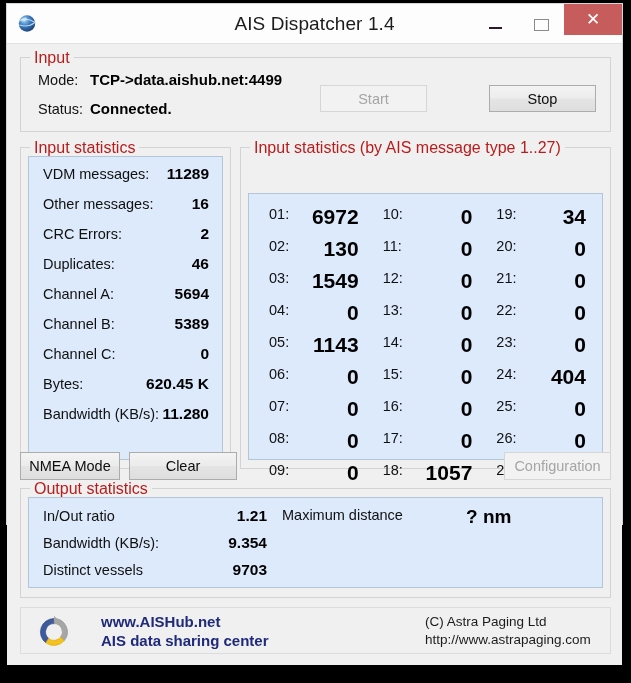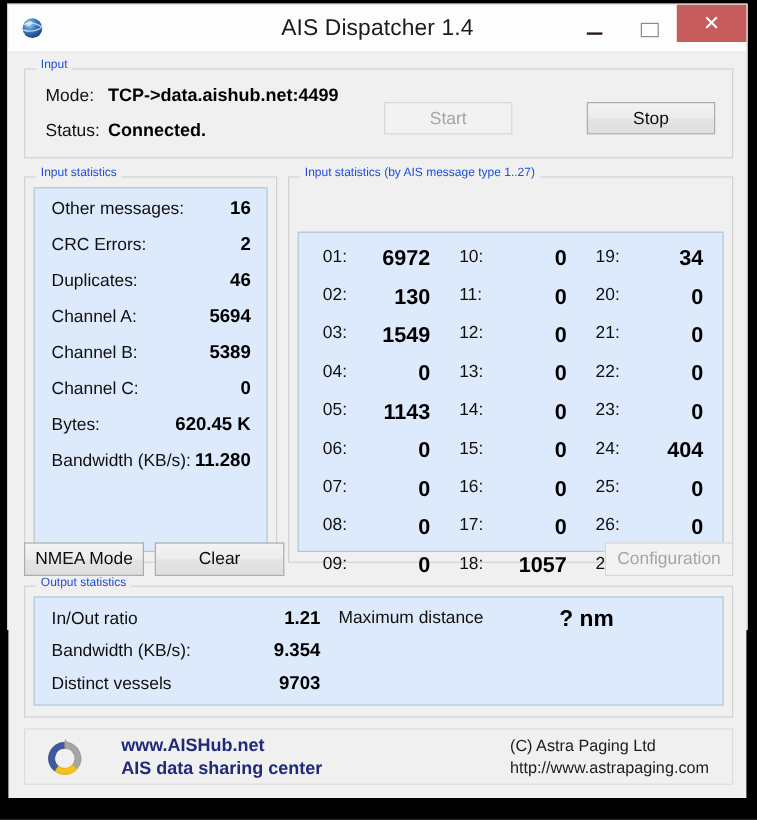--- a/index.html
+++ b/index.html
@@ -104,22 +104,22 @@
     position: absolute;
     border: 1px solid #d3d3d3;
     box-sizing: border-box;
   }
   .group-label {
     position: absolute;
     top: -9px;
     left: 9px;
     background: #f0f0f0;
     padding: 0 4px;
-    font-size: 10px;
-    color: #1d4ed8;
+    font-size: 16px;
+    color: #b91c1c;
     white-space: nowrap;
   }
 
   #group-input { left: 13px; top: 13px; width: 591px; height: 75px; }
   #group-instats { left: 13px; top: 103px; width: 211px; height: 322px; }
   #group-msgtypes { left: 233px; top: 103px; width: 371px; height: 322px; }
   #group-output { left: 13px; top: 444px; width: 591px; height: 110px; }
 
   
   .kv-label {
@@ -209,21 +209,21 @@
     position: absolute;
     left: 14px;
     top: 8px;
     font-size: 14.5px;
     color: #101010;
   }
   .msg-cell .mval {
     position: absolute;
     right: 10px;
     top: 7px;
-    font-size: 18px;
+    font-size: 21px;
     font-weight: bold;
     color: #000000;
   }
 
   
   #btn-nmea   { position: absolute; left: 13px;  top: 408px; width: 100px; height: 28px; }
   #btn-clear  { position: absolute; left: 122px; top: 408px; width: 108px; height: 28px; }
   #btn-config { position: absolute; left: 497px; top: 408px; width: 107px; height: 28px; }
 
   
@@ -354,20 +354,24 @@
       <span class="kv-value" id="status-value">Connected.</span>
       <button class="pushbtn disabled" id="btn-start">Start</button>
       <button class="pushbtn" id="btn-stop">Stop</button>
     </div>
 
     <div class="groupbox" id="group-instats">
       <span class="group-label">Input statistics</span>
       <div class="statpanel" id="panel-instats">
         <div id="instats-list">
             <div class="stat-row">
+              <span class="name">VDM messages:</span>
+              <span class="val">11289</span>
+            </div>
+            <div class="stat-row">
               <span class="name">Other messages:</span>
               <span class="val">16</span>
             </div>
             <div class="stat-row">
               <span class="name">CRC Errors:</span>
               <span class="val">2</span>
             </div>
             <div class="stat-row">
               <span class="name">Duplicates:</span>
               <span class="val">46</span>

